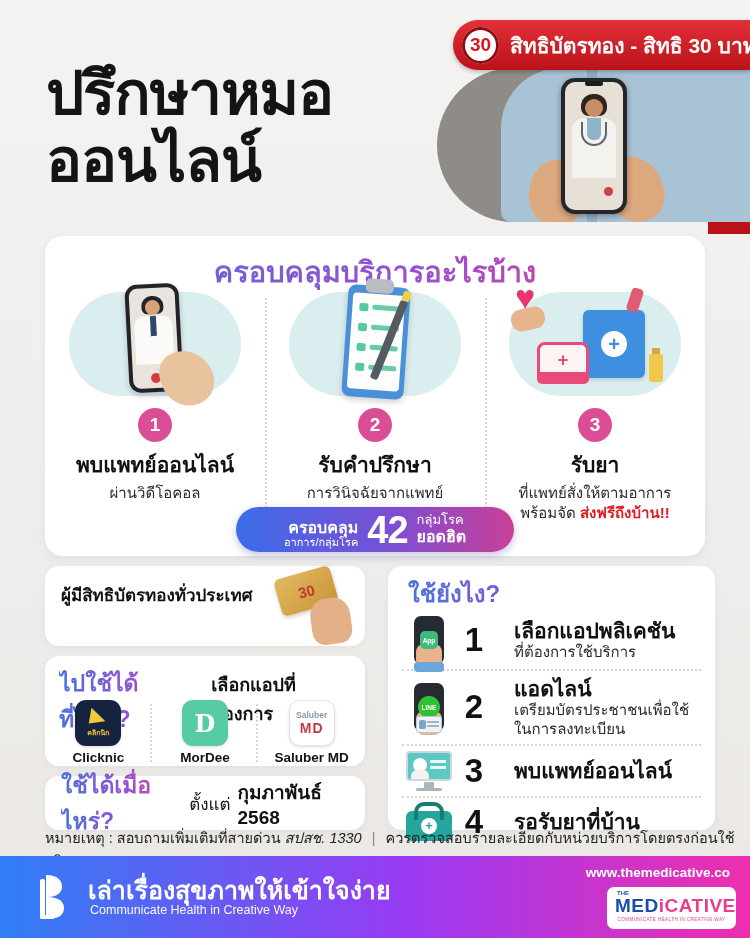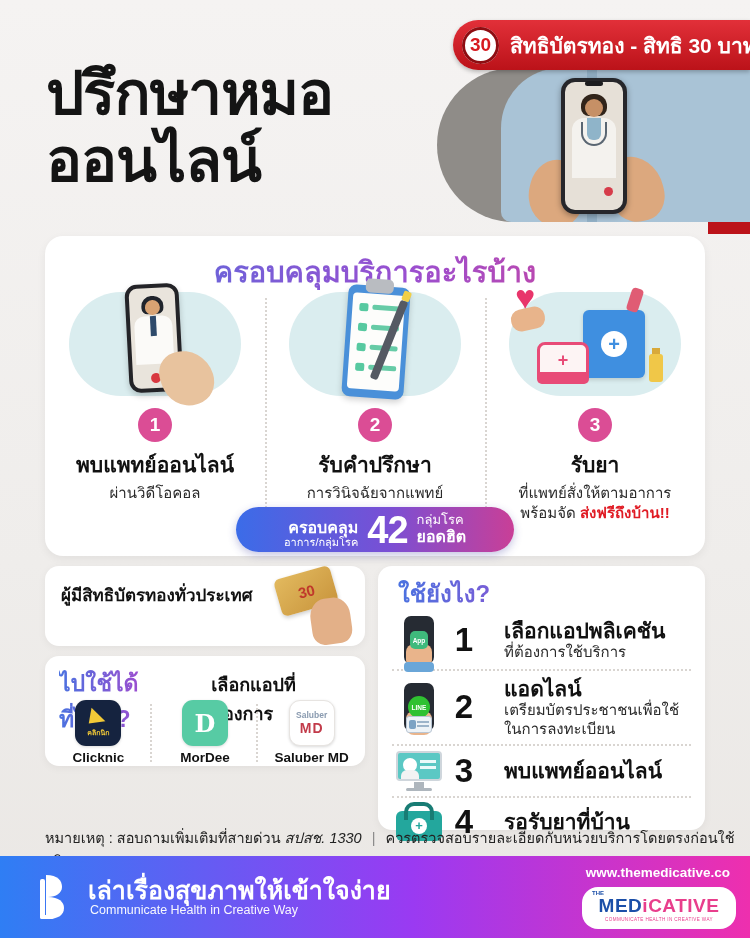--- a/index.html
+++ b/index.html
@@ -125,21 +125,21 @@
   .icon-saluber { background:#fff; border:1px solid #e7e4e1; }
   .sal-top { color:#8a9bb0; font-size:8.5px; font-weight:700; }
   .sal-bot { color:#c23b4a; font-size:14px; font-weight:900; letter-spacing:1px; }
   .app-vsep { position:absolute; right:0; top:4px; height:58px; border-left:2px dotted #d9d5d1; }
 
   .panel-when { left:45px; top:776px; width:320px; height:54px; display:flex; align-items:center; padding:0 16px; gap:7px; }
   .when-prefix { font-size:17px; color:#111; }
   .when-date { font-size:19px; font-weight:900; color:#111; }
 
   
-  .panel-how { left:378px; top:566px; width:327px; height:264px; padding:8px 12px 6px; }
+  .panel-how { left:388px; top:566px; width:327px; height:264px; padding:8px 12px 6px; }
   .how-title { font-size:24px; font-weight:900; margin-left:8px; }
   .how-row { display:flex; align-items:center; padding:3px 0; }
   .how-icon { width:58px; flex:0 0 58px; display:flex; align-items:center; justify-content:center; position:relative; }
   .how-num { width:32px; flex:0 0 32px; font-size:33px; font-weight:900; color:#111; text-align:center; }
   .how-texts { margin-left:24px; line-height:1.2; }
   .how-step-title { font-size:21px; font-weight:900; color:#111; }
   .how-step-sub { font-size:15px; color:#2b2b2b; line-height:1.25; max-width:180px; }
   .how-sep { border-top:2px dotted #d9d5d1; margin:2px 2px; }
 
   .hp-phone { width:30px; height:48px; background:#262b33; border-radius:7px; position:relative; display:flex; align-items:center; justify-content:center; }
@@ -167,21 +167,21 @@
   .note .bi { font-weight:400; font-style:italic; }
   .note .sep { color:#888; margin:0 6px; }
 
   
   .footer { position:absolute; left:0; right:0; bottom:0; height:82px;
             background:linear-gradient(90deg,#2f7ef4 0%,#9a3af2 55%,#ee2fae 100%); }
   .f-logo { position:absolute; left:32px; top:17px; width:44px; height:48px; }
   .f-tagline-th { position:absolute; left:88px; top:14px; color:#fff; font-size:25px; font-weight:700; }
   .f-tagline-en { position:absolute; left:90px; top:47px; color:#fff; font-size:12.5px; opacity:.95; }
   .f-site { position:absolute; right:20px; top:9px; color:#fff; font-size:13.5px; font-weight:600; }
-  .f-brandbox { position:absolute; right:14px; top:31px; width:154px; height:42px; background:#fff; border-radius:16px; padding:3px 8px 0; text-align:center; }
+  .f-brandbox { position:absolute; right:14px; top:31px; width:129px; height:42px; background:#fff; border-radius:7px; padding:3px 8px 0; text-align:center; }
   .fb-the { position:absolute; left:10px; top:3px; font-size:6px; font-weight:800; color:#1b4fa8; }
   .fb-row { margin-top:6px; font-size:19px; font-weight:900; letter-spacing:.5px; line-height:1; }
   .fb-med { color:#1b4fa8; } .fb-i { color:#e83e8c; } .fb-cative { color:#e83e8c; }
   .fb-tag { font-size:4.6px; color:#e83e8c; letter-spacing:.4px; margin-top:2px; }
 </style>
 </head>
 <body>
 
 <div class="canvas">
 
@@ -337,20 +337,25 @@
       <div class="app-col">
         <div class="app-icon icon-saluber">
           <div class="sal-top">Saluber</div>
           <div class="sal-bot">MD</div>
         </div>
         <div class="app-label">Saluber MD</div>
       </div>
     </div>
   </div>
 
+  <div class="panel panel-when">
+    <span class="panel-title grad">ใช้ได้เมื่อไหร่?</span>
+    <span class="when-prefix">ตั้งแต่</span>
+      <span class="when-date">กุมภาพันธ์ 2568</span>
+  </div>
 
   <div class="panel panel-how">
     <div class="how-title grad">ใช้ยังไง?</div>
 
     <div class="how-row">
       <div class="how-icon">
         <div class="hp-phone">
           <div class="hp-hand"></div>
           <div class="hp-sleeve"></div>
           <div class="hp-app">App</div>

